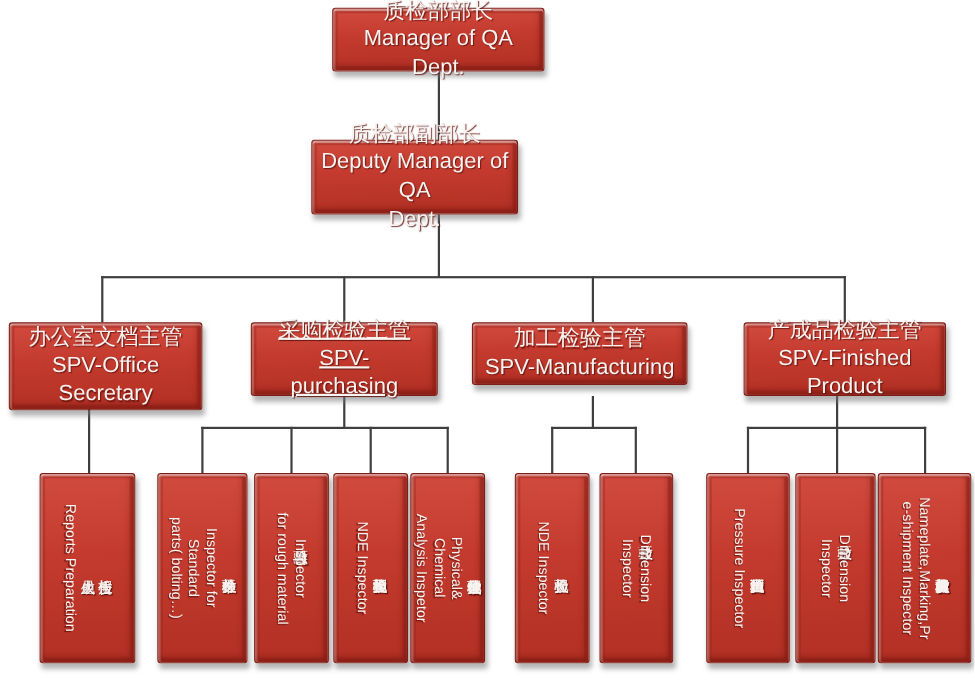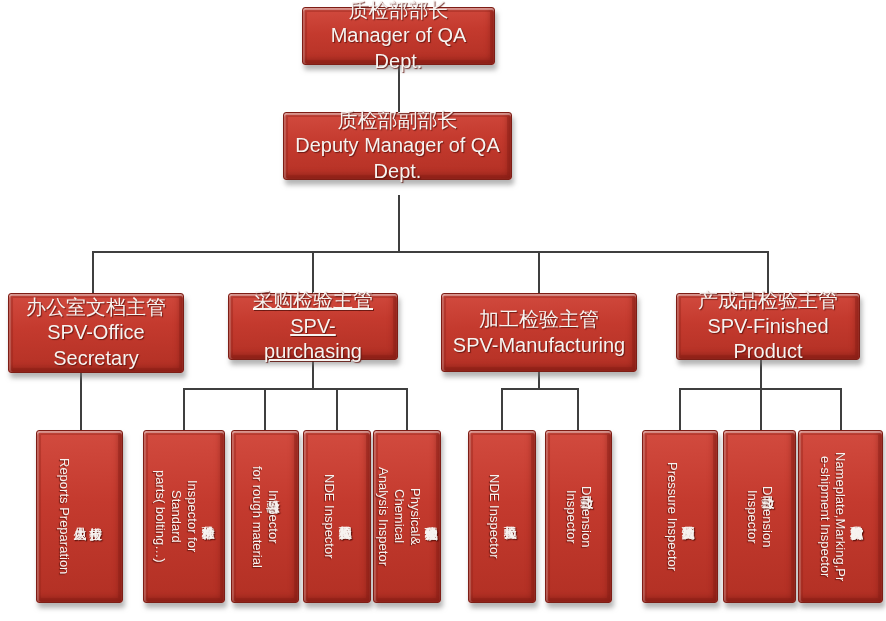--- a/index.html
+++ b/index.html
@@ -69,36 +69,36 @@
   <div class="cline v" style="left:760px;top:360px;height:70px;"></div>
   <div class="cline h" style="left:679px;top:388px;width:163px;"></div>
   <div class="cline v" style="left:679px;top:388px;height:42px;"></div>
   <div class="cline v" style="left:840px;top:388px;height:42px;"></div>
 
   <div class="node hnode" style="left:302px;top:7px;width:193px;height:58px;">
     <div class="label">质检部部长
 Manager of QA Dept.</div>
   </div>
 
-  <div class="node hnode" style="left:283px;top:112px;width:229px;height:68px;">
+  <div class="node hnode" style="left:283px;top:127px;width:188px;height:68px;">
     <div class="label">质检部副部长
 Deputy Manager of QA
 Dept.</div>
   </div>
 
   <div class="node hnode" style="left:8px;top:293px;width:176px;height:80px;">
     <div class="label">办公室文档主管
 SPV-Office
 Secretary</div>
   </div>
   <div class="node hnode" style="left:228px;top:293px;width:170px;height:67px;text-decoration:underline;">
     <div class="label">采购检验主管SPV-
 purchasing</div>
   </div>
-  <div class="node hnode" style="left:441px;top:293px;width:196px;height:79px;justify-content:center;">
+  <div class="node hnode" style="left:429px;top:293px;width:196px;height:57px;justify-content:center;">
     <div class="label">加工检验主管
 SPV-Manufacturing</div>
   </div>
   <div class="node hnode" style="left:676px;top:293px;width:184px;height:67px;">
     <div class="label">产成品检验主管
 SPV-Finished
 Product</div>
   </div>
 
   <div class="node vnode" style="left:36px;top:430px;width:87px;height:173px;">

